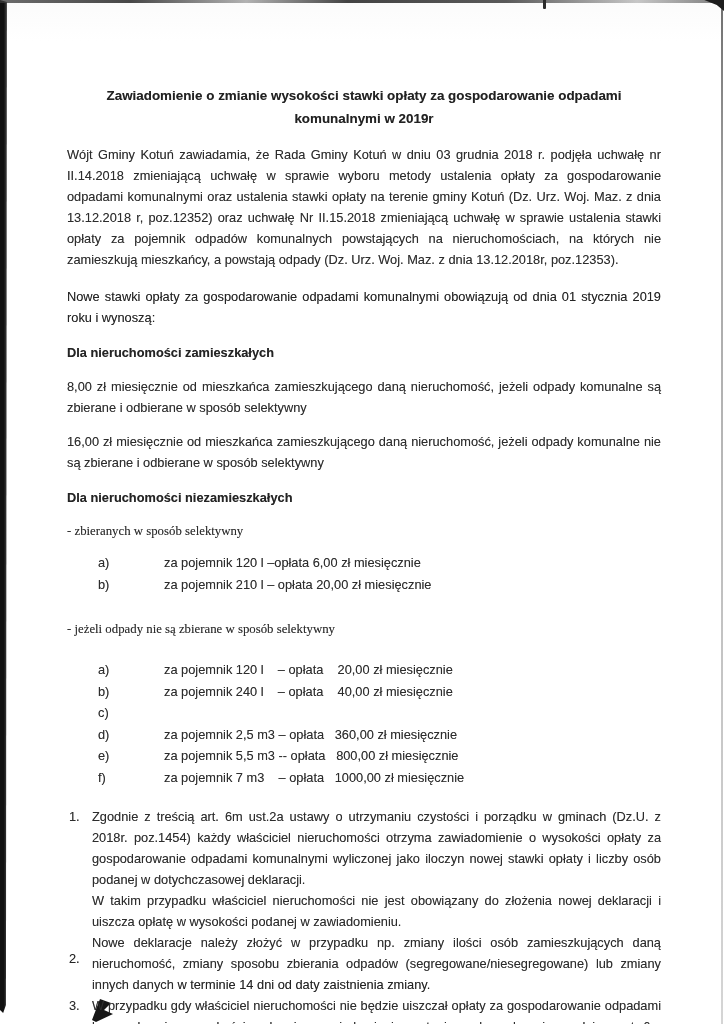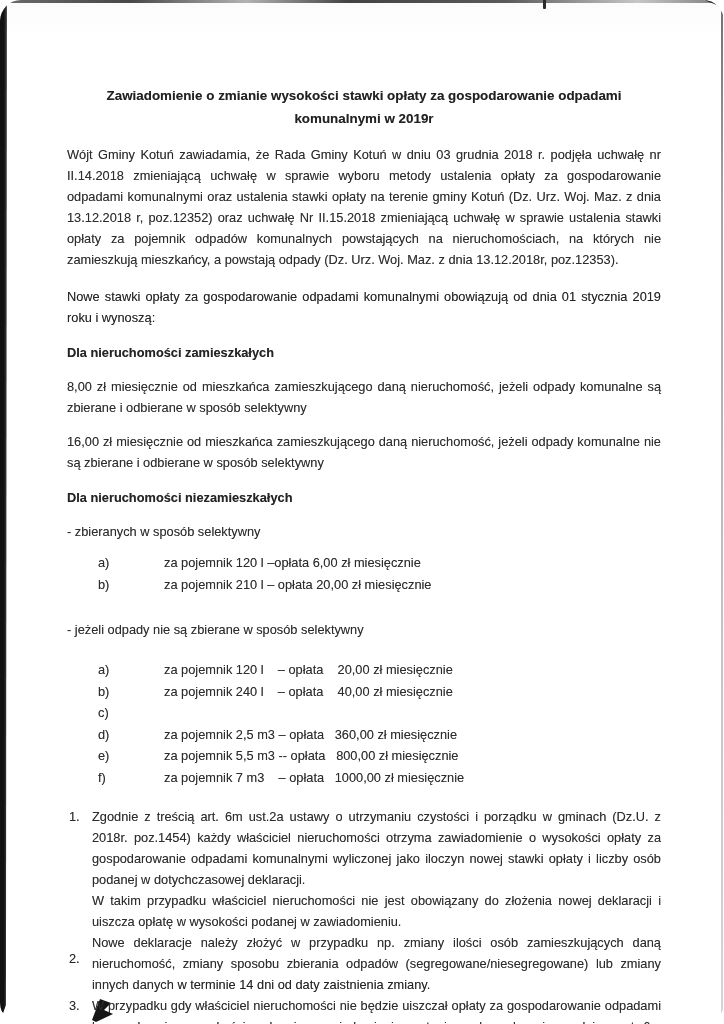--- a/index.html
+++ b/index.html
@@ -8,21 +8,20 @@
     background: #ffffff;
     font-family: "Liberation Sans", "DejaVu Sans", sans-serif;
     color: #2d2d2d;
     overflow: hidden;
   }
   .page {
     position: relative;
     width: 724px; height: 1024px;
     background: linear-gradient(to bottom, #fbfbfb 0%, #ffffff 4%, #ffffff 100%);
     overflow: hidden;
-    border-radius: 21px;
   }
 
   
   .artifact { position: absolute; pointer-events: none; }
   .artifact-left-band {
     left: 0; top: 0; width: 7px; height: 1013px;
     background: linear-gradient(to right, #111111 55%, #2e2e2e 80%, #5a5a5a 100%);
     clip-path: polygon(0 0, 100% 0.2%, 85% 99.2%, 45% 100%, 0 99.7%);
   }
   .artifact-top-line {
@@ -60,21 +59,21 @@
     text-align: center;
     font-weight: bold;
     font-size: 13.4px;
     line-height: 23px;
     margin: 0 6px 14px 6px;
     color: #222;
   }
   p { margin: 0 0 13px 0; }
   .b { font-weight: normal; color: #242424; margin-top: 16px; }
   .heading { font-weight: bold; color: #242424; margin: 14px 0 13px 0; }
-  .sub-label { margin: 2px 0 10px 0; }
+  .sub-label { margin: 2px 0 10px 0; font-family: Liberation Serif, serif; }
 
   .letter-list { margin: 0 0 13px 0; }
   .letter-item { display: flex; line-height: 21.5px; }
   .letter-item .marker { width: 22px; flex: 0 0 22px; margin-left: 31px; }
   .letter-item .itext { white-space: pre; margin-left: 44px; }
 
   .gap-sm { height: 9px; }
 
   .num-list { margin: 18px 0 0 0; }
   .num-item { display: flex; }

